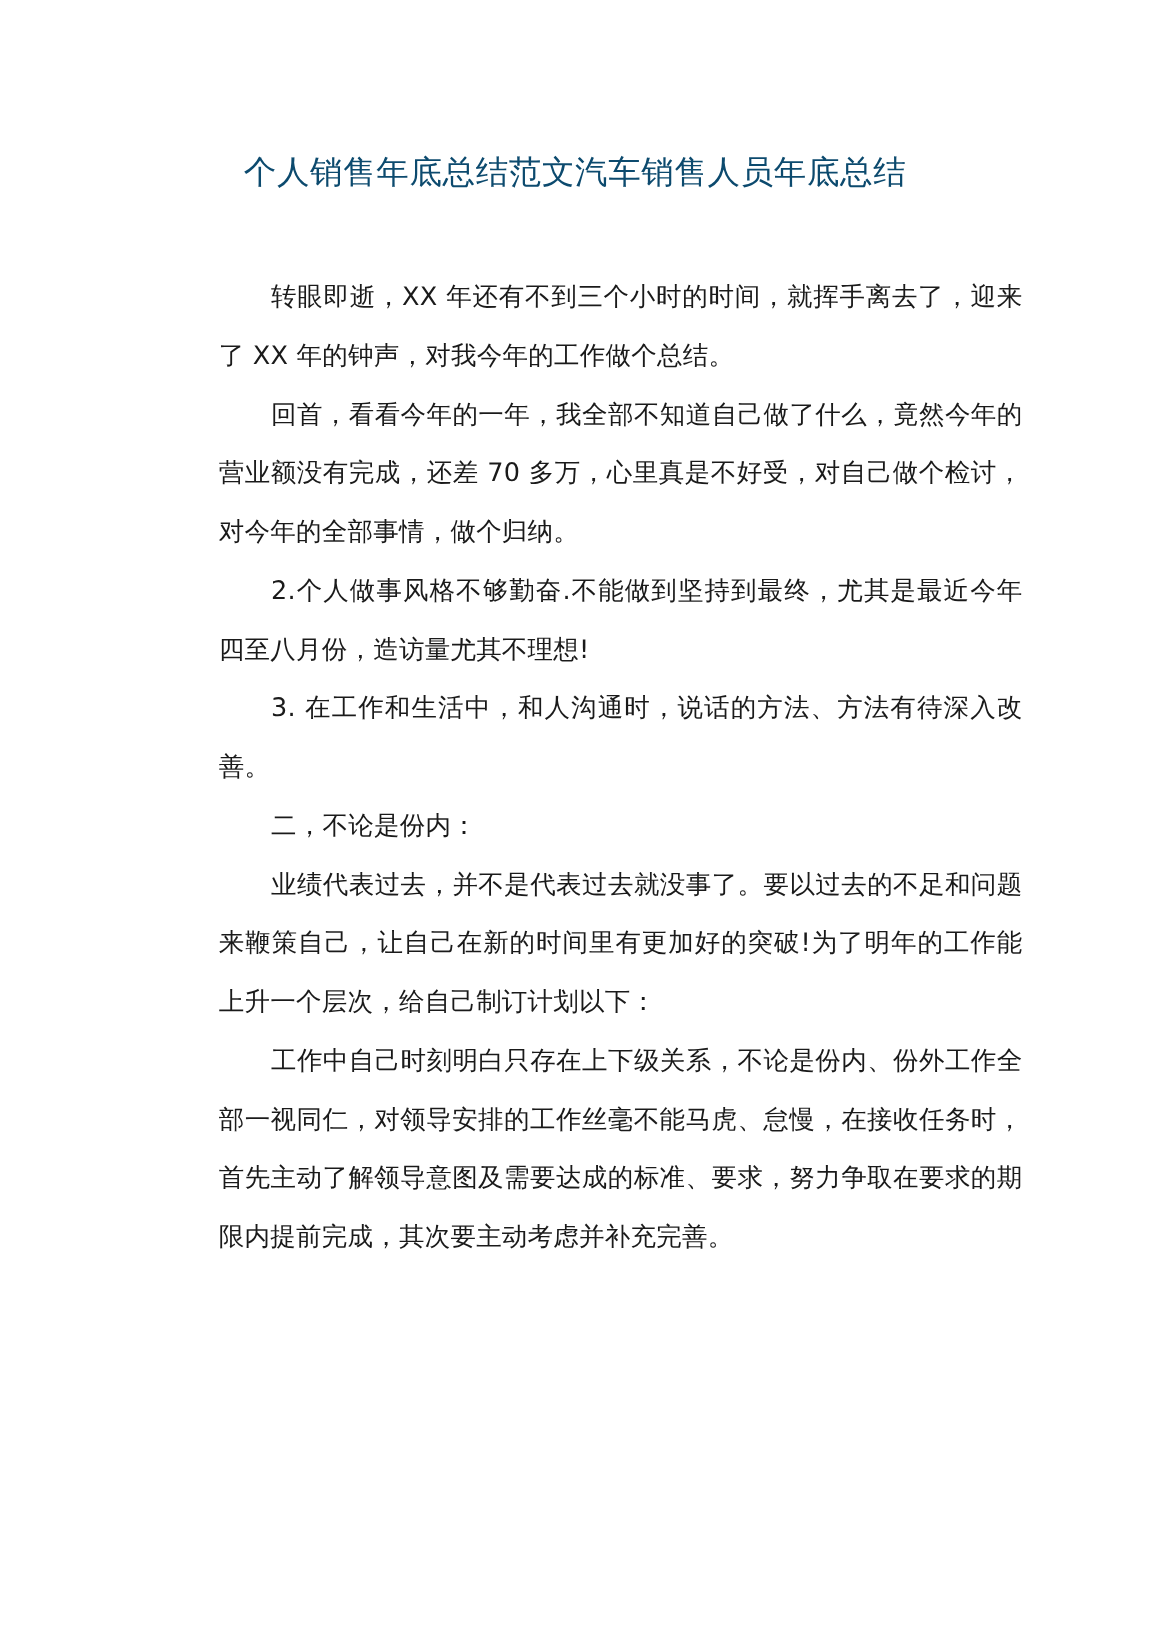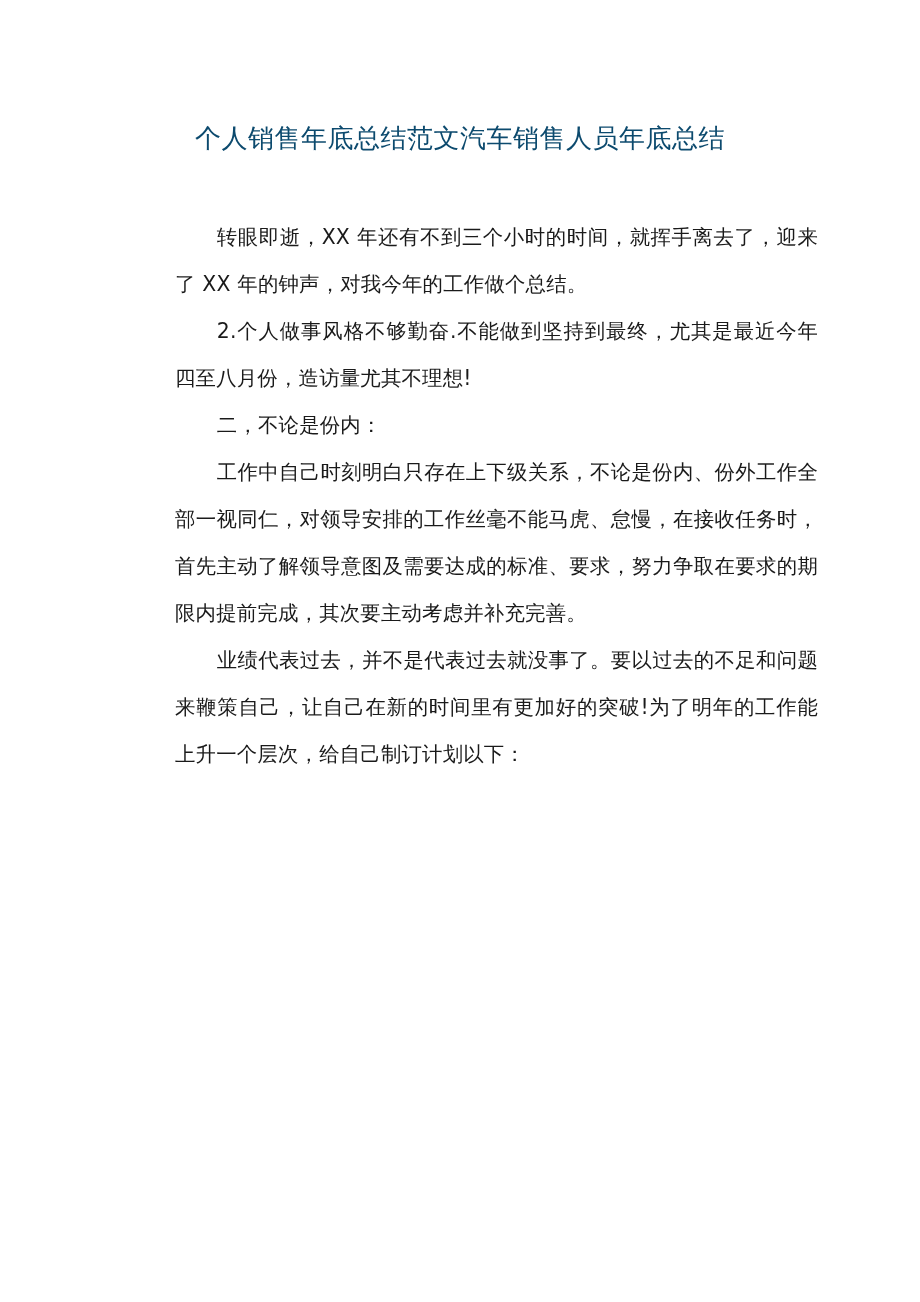--- a/index.html
+++ b/index.html
@@ -55,18 +55,20 @@
     }
   </style>
 </head>
 <body>
 
 <div class="page">
   <h1 class="title">个人销售年底总结范文汽车销售人员年底总结</h1>
 
   <div class="body-text">
     <p class="para">转眼即逝，XX 年还有不到三个小时的时间，就挥手离去了，迎来了 XX 年的钟声，对我今年的工作做个总结。</p>
+    <p class="para">回首，看看今年的一年，我全部不知道自己做了什么，竟然今年的营业额没有完成，还差 70 多万，心里真是不好受，对自己做个检讨，对今年的全部事情，做个归纳。</p>
     <p class="para">2.个人做事风格不够勤奋.不能做到坚持到最终，尤其是最近今年四至八月份，造访量尤其不理想!</p>
+    <p class="para">3. 在工作和生活中，和人沟通时，说话的方法、方法有待深入改善。</p>
     <p class="para">二，不论是份内：</p>
+    <p class="para">业绩代表过去，并不是代表过去就没事了。要以过去的不足和问题来鞭策自己，让自己在新的时间里有更加好的突破!为了明年的工作能上升一个层次，给自己制订计划以下：</p>
     <p class="para">工作中自己时刻明白只存在上下级关系，不论是份内、份外工作全部一视同仁，对领导安排的工作丝毫不能马虎、怠慢，在接收任务时，首先主动了解领导意图及需要达成的标准、要求，努力争取在要求的期限内提前完成，其次要主动考虑并补充完善。</p>
-    <p class="para">业绩代表过去，并不是代表过去就没事了。要以过去的不足和问题来鞭策自己，让自己在新的时间里有更加好的突破!为了明年的工作能上升一个层次，给自己制订计划以下：</p>
   </div>
 </div>
 
 </body></html>

